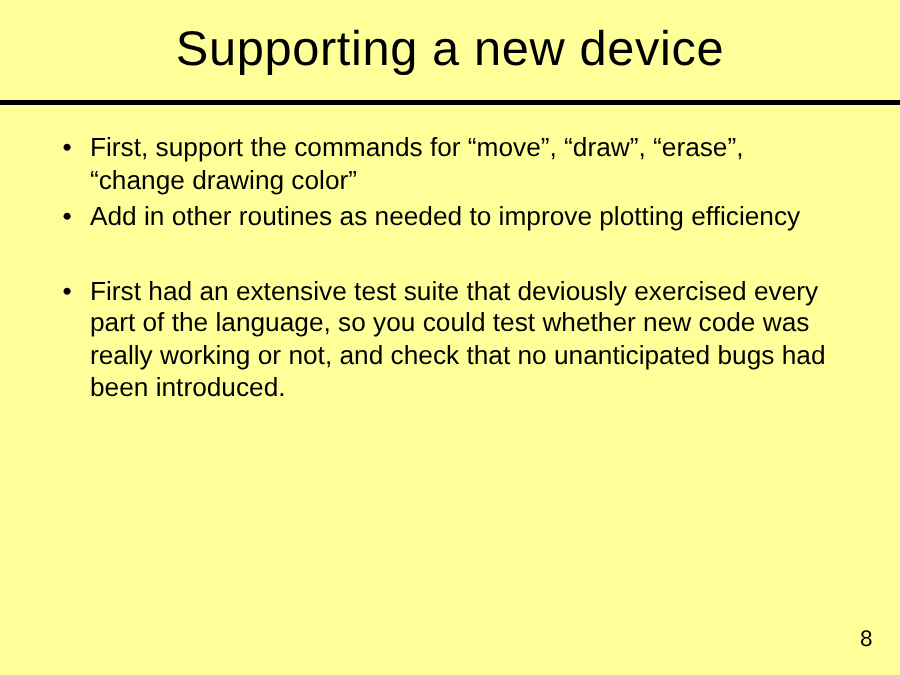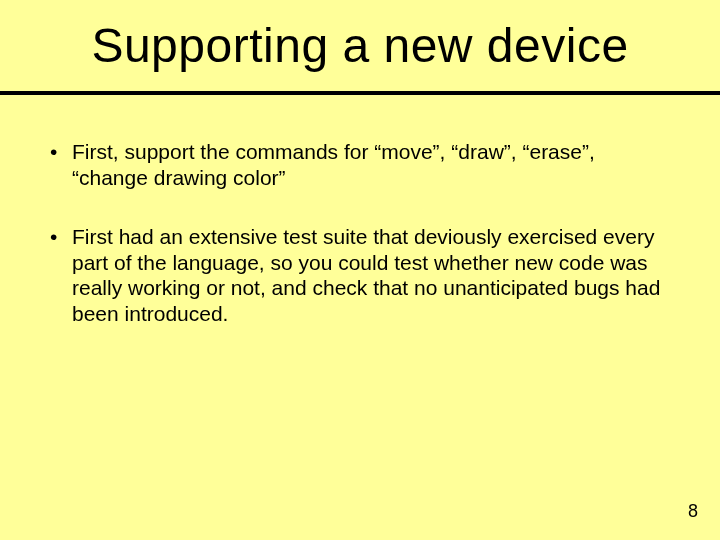--- a/index.html
+++ b/index.html
@@ -9,32 +9,32 @@
     font-family: Arial, Helvetica, sans-serif;
     color: #000;
     position: relative;
   }
   .title-wrap {
     text-align: center;
     padding-top: 18px;
     padding-bottom: 12px;
   }
   .title {
-    font-size: 48px;
+    font-size: 39px;
     font-weight: 400;
     letter-spacing: 0.5px;
   }
   .divider {
     width: 100%;
     height: 4px;
     background: #000;
     margin-top: 6px;
   }
   .content {
-    padding: 44px 46px 0 46px;
+    padding: 22px 46px 0 46px;
   }
   ul.bullets {
     list-style: none;
   }
   ul.bullets li {
     position: relative;
     padding-left: 26px;
     font-size: 21px;
     line-height: 1.22;
     margin-bottom: 4px;
@@ -59,20 +59,21 @@
 <body>
 
 <div class="title-wrap">
   <h1 class="title">Supporting a new device</h1>
 </div>
 <div class="divider"></div>
 
 <div class="content">
   <ul class="bullets">
     <li>First, support the commands for “move”, “draw”, “erase”, “change drawing color”</li>
+    <li>Add in other routines as needed to improve plotting efficiency</li>
   </ul>
   <div class="gap"></div>
   <ul class="bullets">
     <li><span>First had an extensive test suite that </span><span class="italic">deviously</span><span> exercised every part of the language, so you could test whether new code was really working or not, and check that no unanticipated bugs had been introduced.</span></li>
   </ul>
 </div>
 
 <div class="pagenum">8</div>
 
 </body></html>

